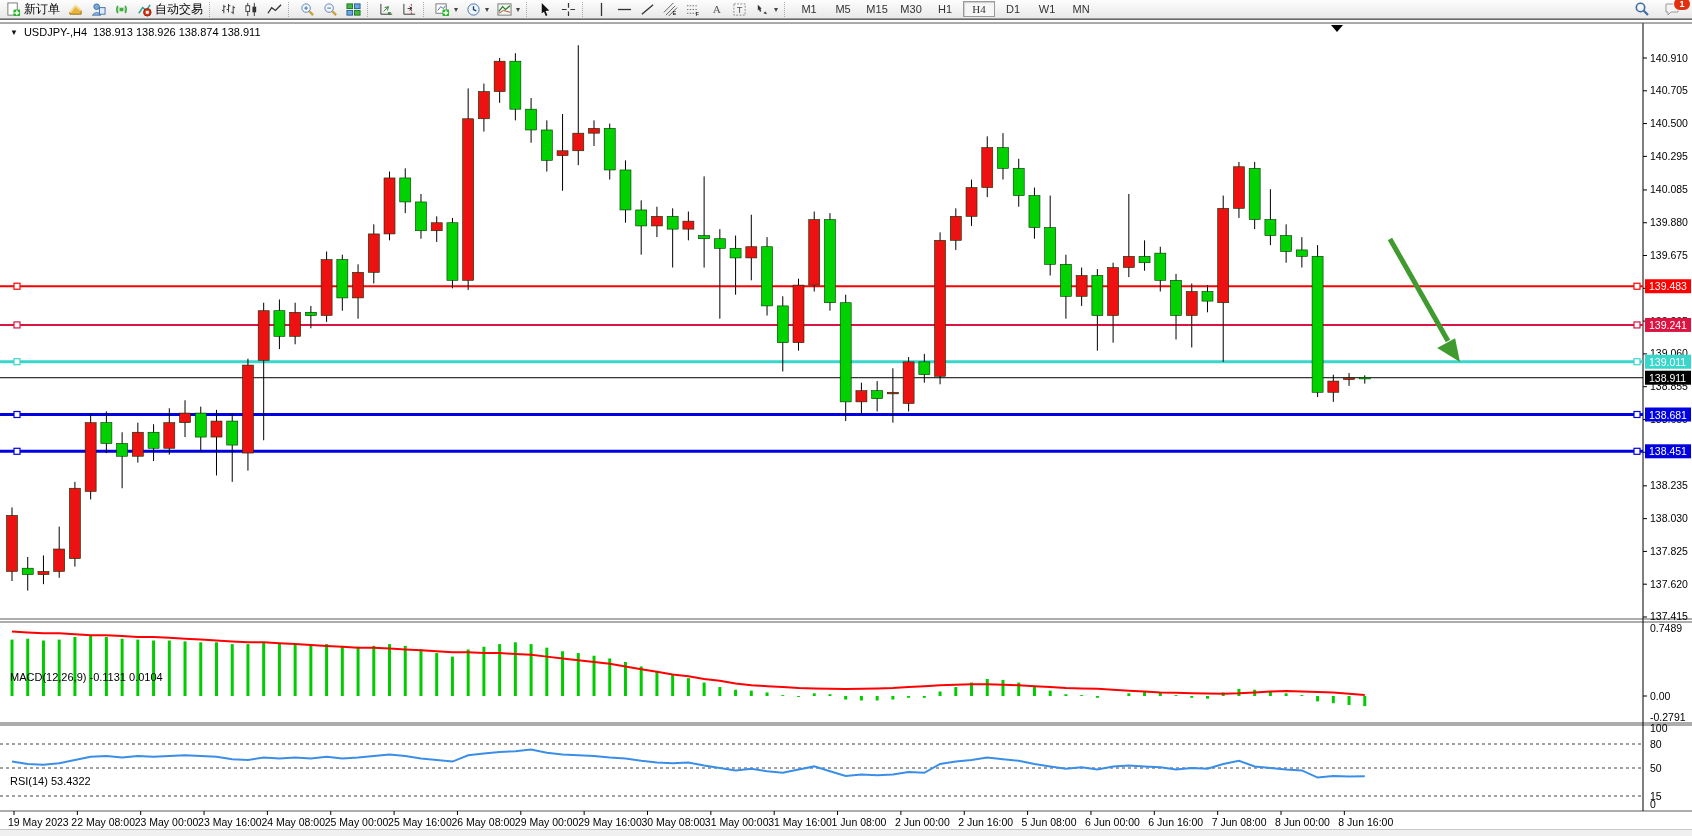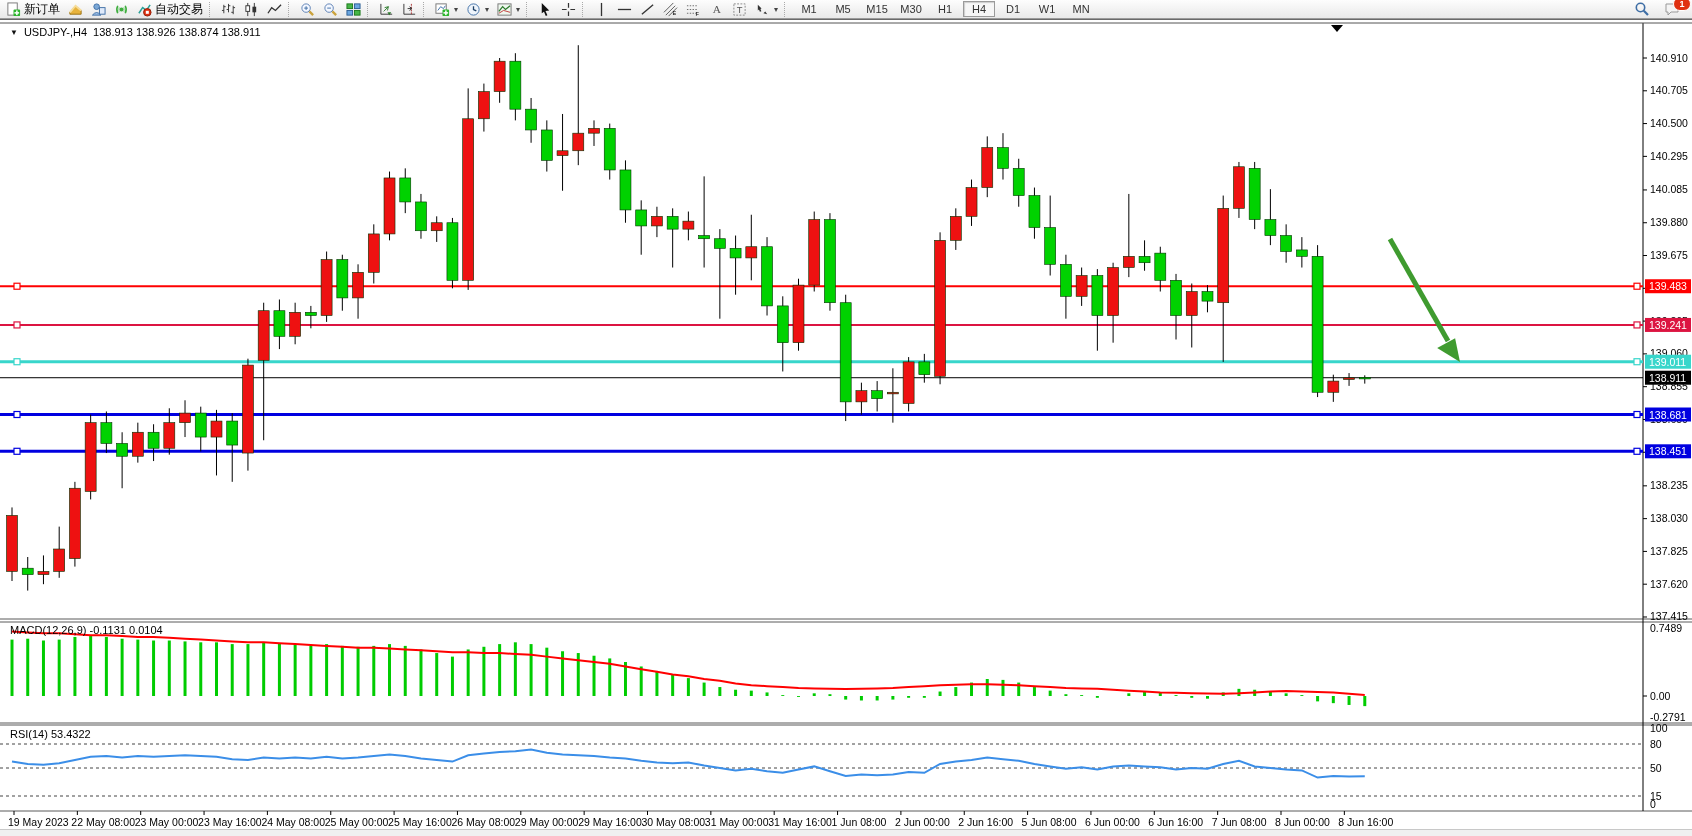--- a/index.html
+++ b/index.html
@@ -10,33 +10,33 @@
            background:linear-gradient(#fdfdfd,#e9e9e9);border-bottom:1px solid #9a9a9a;
            display:flex;align-items:center;padding-left:2px;box-sizing:border-box;}
   .tbtn{display:flex;align-items:center;gap:3px;padding:0 4px;height:17px;cursor:default;}
   .tbtn svg{display:block;}
   .tblabel{font-size:12px;white-space:nowrap;}
   .sep{width:5px;height:15px;margin:0 2px;border-left:1px dotted #aaa;}
   .caret{font-size:8px;color:#444;margin-left:1px;}
   .tf{display:flex;align-items:flex-start;}
   .tfbtn{min-width:24px;text-align:center;padding:1px 3px;margin:0 1px;color:#333;
          font-size:11px;border:1px solid transparent;cursor:default;}
-  .tfbtn.active{background:#f6f6f6;border:1px solid #9a9a9a;box-shadow:inset 1px 1px 1px #ccc;}
+  .tfbtn.active{background:#f6f6f6;border:1px solid #9a9a9a;box-shadow:inset 1px 1px 1px #ccc;font-family:Liberation Serif, serif;}
   .tb-right{margin-left:auto;display:flex;align-items:center;gap:6px;padding-right:8px;}
   .chatwrap{position:relative;}
   .badge{position:absolute;top:-4px;right:-7px;background:#e03010;color:#fff;border-radius:8px;
          min-width:12px;height:12px;line-height:12px;text-align:center;font-size:9px;font-weight:bold;
          padding:0 2px;border:1px solid #fff;}
   
   .chartwin{position:absolute;left:0;top:19px;width:1692px;height:817px;background:#fff;
             border-top:1px solid #6a6a6a;}
   .symline{position:absolute;left:10px;top:6px;display:flex;align-items:center;gap:6px;
            font-size:11px;color:#000;z-index:5;}
   .symtri{font-size:8px;color:#111;}
-  .paneltag{position:absolute;left:10px;font-size:11px;color:#000;z-index:5;}
+  .paneltag{position:absolute;left:10px;font-size:11px;color:#000;z-index:5;margin-top:47px;}
   #chart-svg{position:absolute;left:0;top:0;}
   .bottomstrip{position:absolute;left:0;bottom:0;width:1692px;height:7px;background:#f0f0f0;
                border-top:1px solid #c8c8c8;}
 </style>
 </head>
 <body>
 
 <div class="app">
 
   <div class="toolbar">

